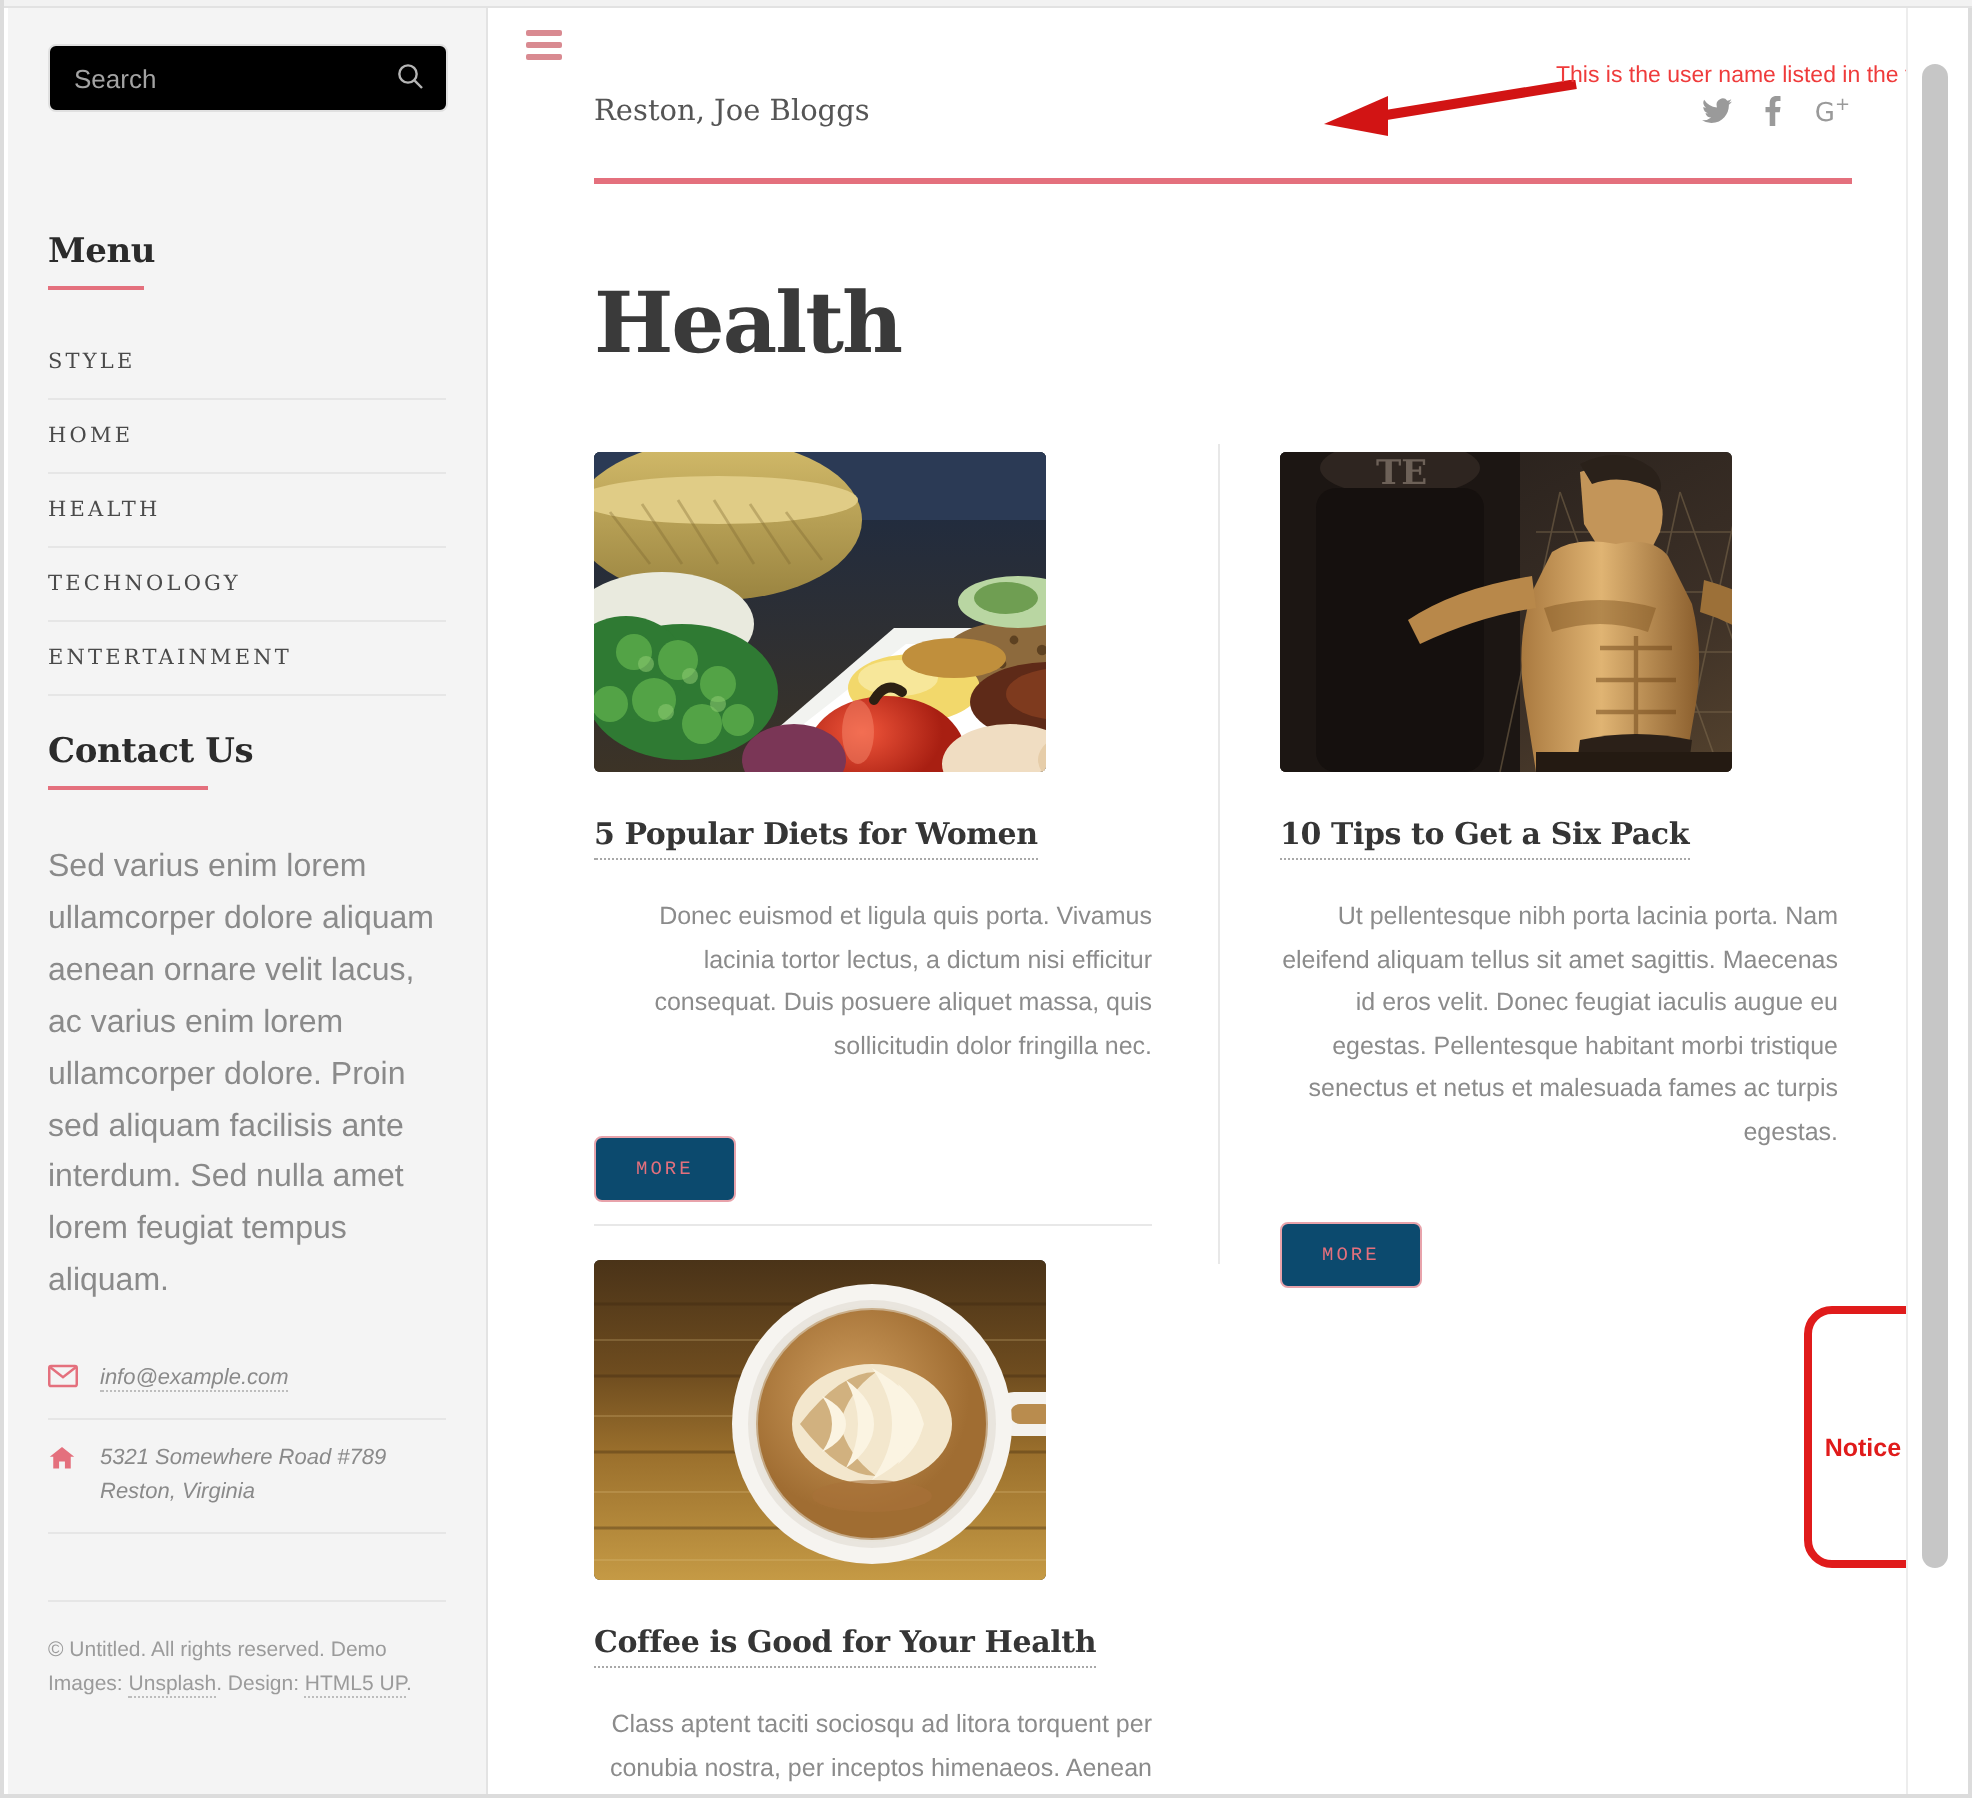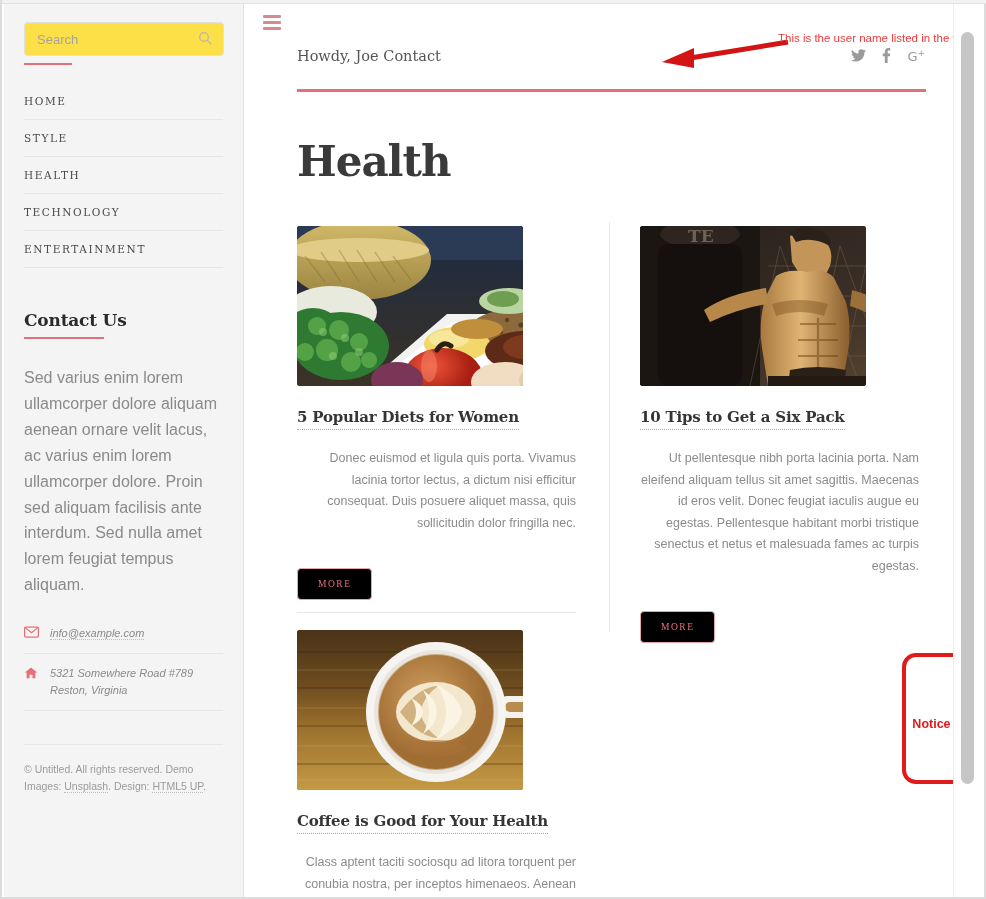--- a/index.html
+++ b/index.html
@@ -31,21 +31,21 @@
     border-right:1px solid #e3e3e3;
     padding: 0 20px;
     overflow:hidden;
   }
   .search-wrap {
     margin-top:18px; position:relative;
   }
   .search-input {
     width:200px; height:34px;
     border:1px solid #e0e0e0; border-radius:4px;
-    background:#fde047;
+    background:#000000;
     padding: 0 30px 0 12px;
     font-family:"Liberation Sans", sans-serif;
     font-size:13px; color:#7b7b7b;
     outline:none;
   }
   .search-input::placeholder { color:#a3a3a3; }
   .search-icon {
     position:absolute; right:10px; top:8px;
     width:16px; height:16px; color:#b5b5b5;
   }
@@ -72,21 +72,21 @@
     color:#4a4a4a;
     text-transform:uppercase;
     padding:12px 0;
     border-bottom:1px solid #e6e6e6;
     text-decoration:none;
     cursor:pointer;
   }
   .menu-item:first-child { padding-top:4px; }
   .menu-item.last { border-bottom:1px solid #e6e6e6; padding-bottom:12px; }
 
-  #contact-head { margin-top:42px; }
+  #contact-head { margin-top:18px; }
 
   .contact-body {
     margin-top:26px;
     font-size:16px; line-height:1.62;
     color:#8a8a8a;
     width:196px;
   }
 
   .contact-list { margin-top:16px; }
   .contact-row {
@@ -187,25 +187,25 @@
   .post-body {
     margin-top:18px;
     font-size:12.5px; line-height:1.72; color:#8b8b8b;text-align:right;
   }
   .more-btn {
     margin-top:21px;
     display:inline-block;
     border:1px solid #e8a3ab;
     border-radius:4px;
     padding:10px 20px;
-    font-family:Liberation Serif, serif;
+    font-family:Liberation Mono, monospace;
     font-size:9.5px; letter-spacing:1.5px;
     color:#e4707d;
     text-transform:uppercase;
-    background:#000000;
+    background:#0c4a6e;
     cursor:pointer;
   }
   .post-rule {
     position:absolute; left:52px; top:608px; width:279px;
     height:1px; background:#e8e8e8;
   }
 
   
   .anno-text {
     position:absolute;
@@ -249,25 +249,26 @@
   <aside id="sidebar">
 
     <div class="search-wrap">
       <input class="search-input" type="text" placeholder="Search" style="">
       <svg class="search-icon" viewBox="0 0 24 24" fill="none" stroke="currentColor" stroke-width="1.8">
         <circle cx="10.5" cy="10.5" r="6.5"></circle>
         <line x1="15.5" y1="15.5" x2="21" y2="21"></line>
       </svg>
     </div>
 
+    <h2 class="side-h" id="menu-head">Menu</h2>
     <div class="side-rule"></div>
 
     <nav class="menu-list">
+      <a class="menu-item">STYLE</a>
       <a class="menu-item">HOME</a>
-      <a class="menu-item">STYLE</a>
       <a class="menu-item">HEALTH</a>
       <a class="menu-item last">TECHNOLOGY</a>
       <a class="menu-item">ENTERTAINMENT</a>
     </nav>
 
     <h2 class="side-h" id="contact-head">Contact Us</h2>
     <div class="side-rule wide"></div>
 
     <p class="contact-body">Sed varius enim lorem ullamcorper dolore aliquam aenean ornare velit lacus, ac varius enim lorem ullamcorper dolore. Proin sed aliquam facilisis ante interdum. Sed nulla amet lorem feugiat tempus aliquam.</p>
 
@@ -305,21 +306,21 @@
   </aside>
 
   <main id="main">
 
     <div class="hamburger">
       <span></span>
       <span></span>
       <span></span>
     </div>
 
-    <div class="howdy">Howdy, Joe Contact</div>
+    <div class="howdy">Reston, Joe Bloggs</div>
 
     <div class="social">
       <span>
         <svg width="15" height="13" viewBox="0 0 24 20" fill="currentColor">
           <path d="M24 2.4c-.9.4-1.8.7-2.8.8 1-.6 1.8-1.6 2.2-2.7-1 .6-2 1-3.1 1.2A4.9 4.9 0 0 0 11.8 6c0 .4 0 .8.1 1.1A13.9 13.9 0 0 1 1.7.9 4.9 4.9 0 0 0 3.2 7.4a4.8 4.8 0 0 1-2.2-.6v.1c0 2.4 1.7 4.3 3.9 4.8a4.9 4.9 0 0 1-2.2.1 4.9 4.9 0 0 0 4.6 3.4A9.8 9.8 0 0 1 0 17.4a13.9 13.9 0 0 0 7.5 2.2c9.1 0 14-7.5 14-14v-.7c1-.7 1.8-1.6 2.5-2.5z"></path>
         </svg>
       </span>
       <span>
         <svg width="9" height="15" viewBox="0 0 10 20" fill="currentColor">
           <path d="M6.5 20V10.9h3l.5-3.6h-3.5V5c0-1 .3-1.7 1.8-1.7H10V.1C9.7.1 8.6 0 7.3 0 4.6 0 2.8 1.7 2.8 4.7v2.6H0v3.6h2.8V20h3.7z"></path>

